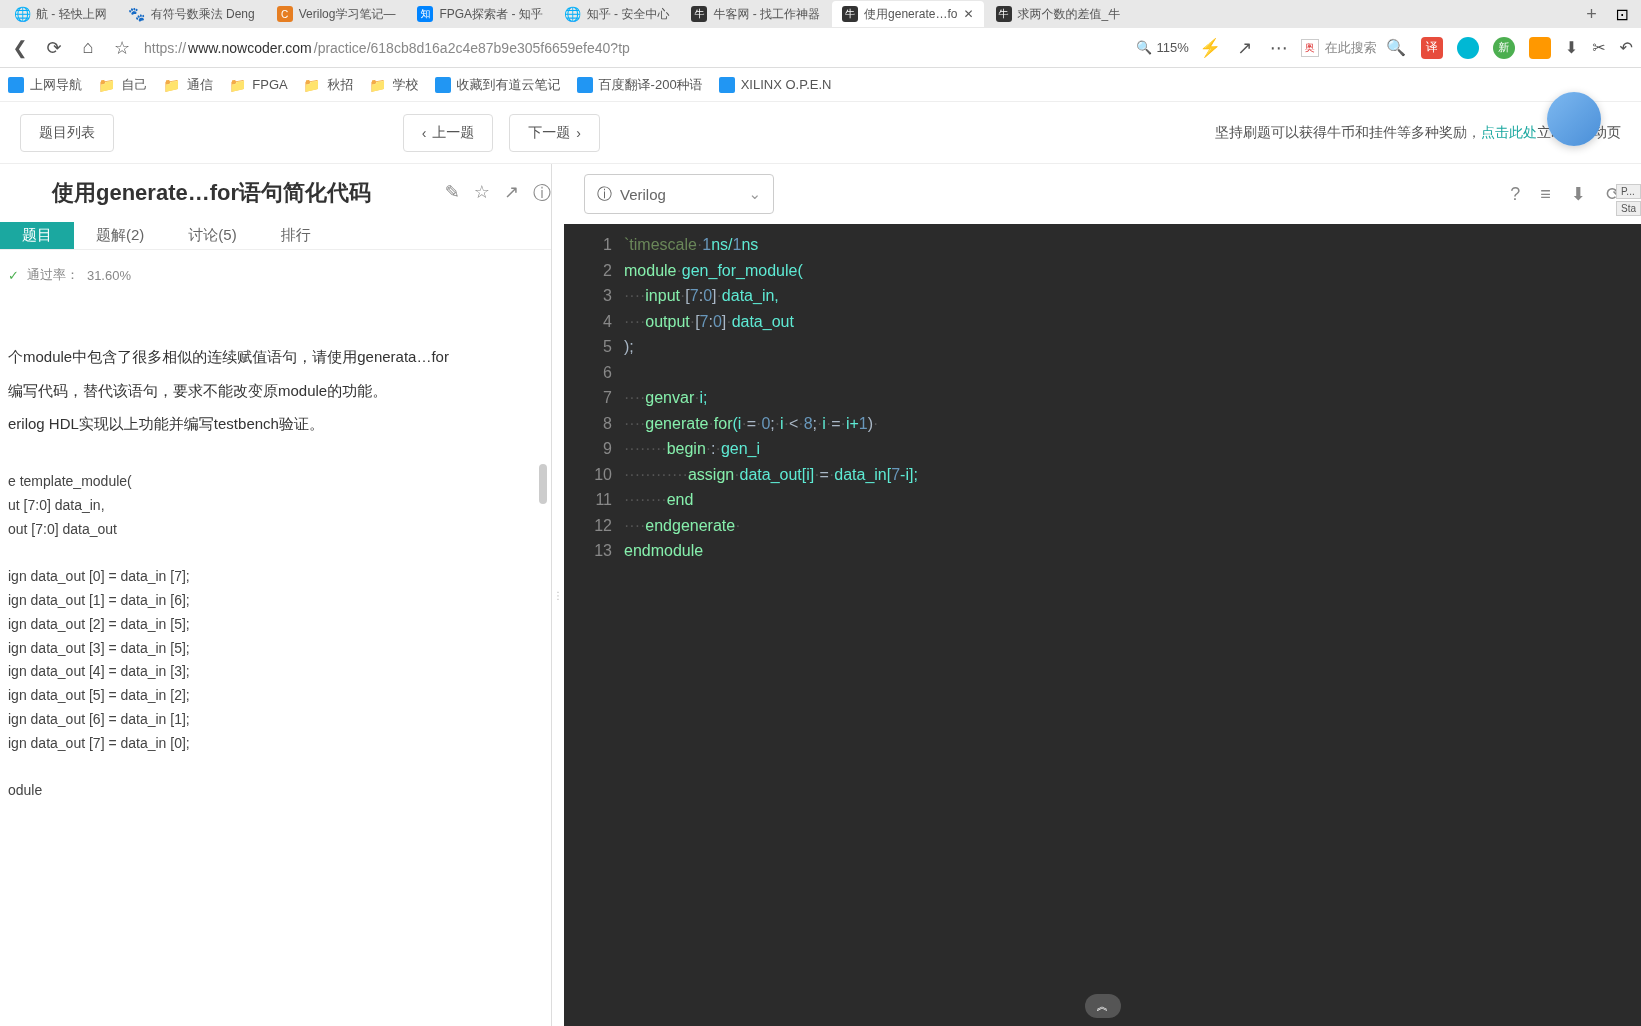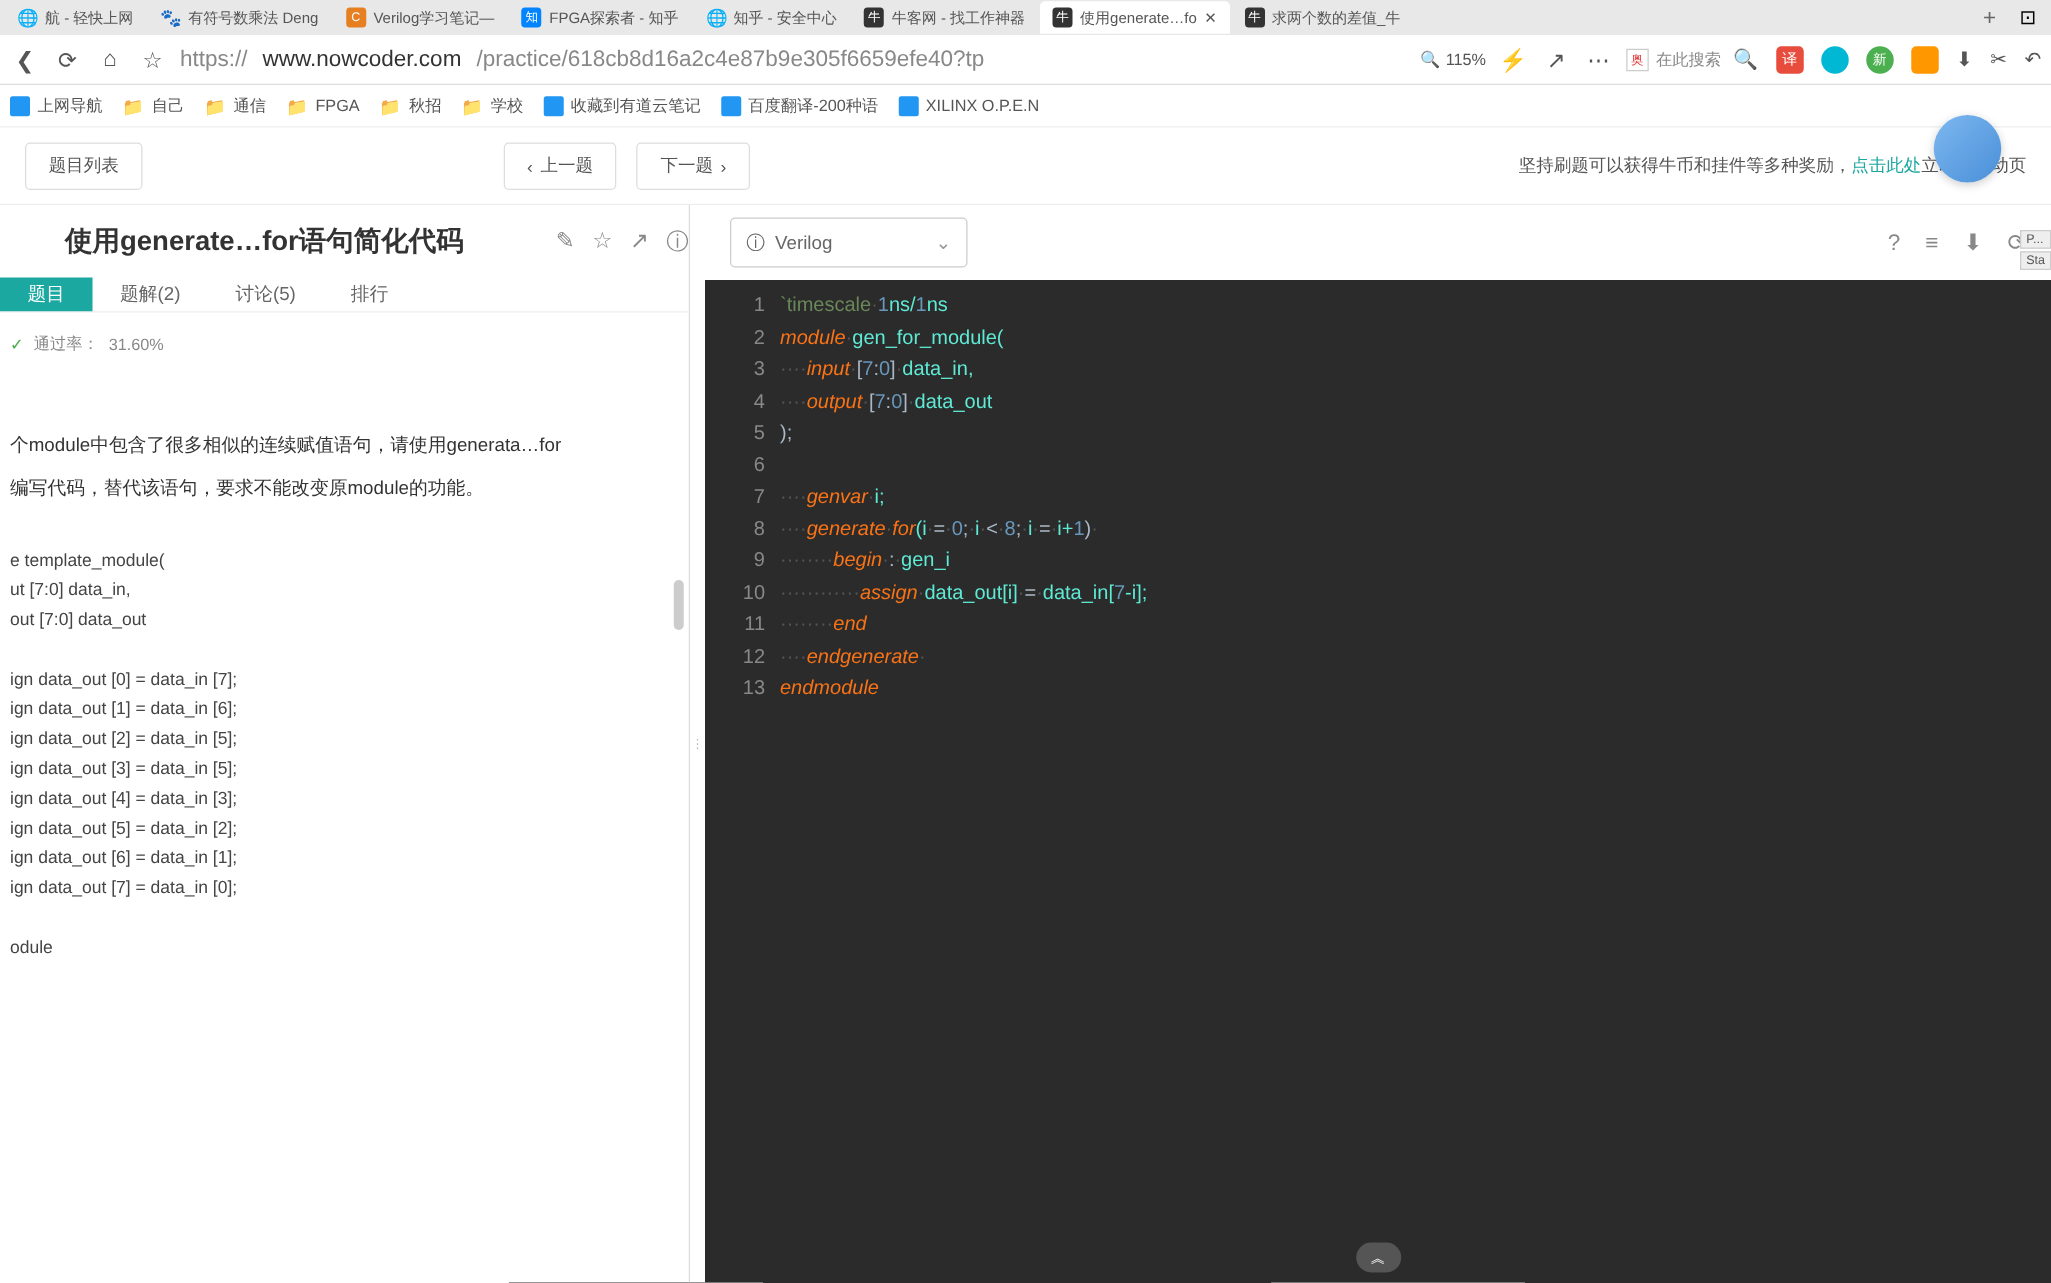--- a/index.html
+++ b/index.html
@@ -10,21 +10,21 @@
 .tab { height: 26px; padding: 0 10px; display: flex; align-items: center; gap: 6px; font-size: 12px; color: #555; border-radius: 4px 4px 0 0; max-width: 160px; overflow: hidden; white-space: nowrap; }
 .tab.active { background: #fff; }
 .tab-icon { width: 16px; height: 16px; display: inline-block; font-size: 14px; }
 .tab-close { font-size: 12px; cursor: pointer; }
 .tab-add { width: 28px; text-align: center; font-size: 18px; color: #666; }
 .tab-end { margin-left: auto; font-size: 16px; padding: 0 8px; }
 
 
 .url-bar { height: 40px; display: flex; align-items: center; padding: 0 8px; gap: 10px; border-bottom: 1px solid #ddd; }
 .nav-btn { width: 24px; height: 24px; display: flex; align-items: center; justify-content: center; color: #555; font-size: 18px; }
-.url-input { flex: 1; display: flex; align-items: center; gap: 12px; font-size: 18px; color: #0a7d33; }
+.url-input { flex: 1; display: flex; align-items: center; gap: 2px; font-size: 14px; color: #0a7d33; }
 .url-input .proto { color: #888; }
 .url-input .domain { color: #333; }
 .url-input .path { color: #888; }
 .zoom { display: flex; align-items: center; gap: 4px; font-size: 13px; color: #555; }
 .right-icons { display: flex; align-items: center; gap: 14px; font-size: 16px; color: #555; }
 .icon-badge { width: 22px; height: 22px; border-radius: 4px; display: flex; align-items: center; justify-content: center; font-size: 12px; color: #fff; }
 .search-box { display: flex; align-items: center; gap: 6px; font-size: 13px; color: #888; }
 
 
 .bookmark-bar { height: 34px; display: flex; align-items: center; padding: 0 8px; gap: 16px; border-bottom: 1px solid #eee; font-size: 13px; color: #555; }
@@ -66,21 +66,21 @@
 .lang-select { width: 190px; height: 40px; border: 1px solid #ccc; border-radius: 4px; display: flex; align-items: center; padding: 0 12px; gap: 8px; font-size: 15px; color: #666; }
 .lang-select .chev { margin-left: auto; color: #999; }
 .editor-icons { margin-left: auto; display: flex; gap: 20px; font-size: 18px; color: #888; align-items: center; }
 .editor-tags { position: absolute; right: 0; top: 20px; display: flex; flex-direction: column; gap: 2px; }
 .editor-tag { background: #eee; border: 1px solid #ccc; padding: 1px 4px; font-size: 10px; color: #555; }
 
 .code-editor { flex: 1; background: #2b2b2b; display: flex; font-family: "Consolas", monospace; font-size: 16px; overflow: hidden; position: relative; }
 .gutter { width: 60px; text-align: right; padding: 8px 12px 8px 0; color: #888; line-height: 25.5px; }
 .code-lines { flex: 1; padding: 8px 0; line-height: 25.5px; white-space: pre; color: #d4d4d4; }
 
-.tok-kw { color: #f97316; font-style: italic; }
+.tok-kw { color: #86efac; }
 .tok-str { color: #6a8759; }
 .tok-num { color: #6897bb; }
 .tok-id { color: #5eead4; }
 .tok-op { color: #a9b7c6; }
 .tok-dot { color: #555; }
 .tok-punc { color: #a9b7c6; }
 
 .scroll-up { position: absolute; bottom: 8px; left: 50%; transform: translateX(-50%); width: 36px; height: 24px; background: #555; border-radius: 12px; display: flex; align-items: center; justify-content: center; color: #fff; font-size: 12px; }
 
 .editor-footer { height: 58px; display: flex; align-items: center; padding: 0 30px; gap: 40px; border-top: 1px solid #eee; font-size: 15px; color: #666; }
@@ -228,20 +228,21 @@
         <div class="prob-tab">排行</div>
       </div>
     <div class="stats-row">
       <span class="check">✓</span>
       <span>通过率：</span>
       <span>31.60%</span>
     </div>
     <div class="problem-body">
       <p>个module中包含了很多相似的连续赋值语句，请使用generata…for</p>
       <p>编写代码，替代该语句，要求不能改变原module的功能。</p>
+      <p>erilog HDL实现以上功能并编写testbench验证。</p>
       <br>
       <div class="code-text" id="problem-code">
           <div>e template_module(</div>
           <div>ut [7:0] data_in,</div>
           <div>out [7:0] data_out</div>
           <div>&nbsp;</div>
           <div>ign data_out [0] = data_in [7];</div>
           <div>ign data_out [1] = data_in [6];</div>
           <div>ign data_out [2] = data_in [5];</div>
           <div>ign data_out [3] = data_in [5];</div>

